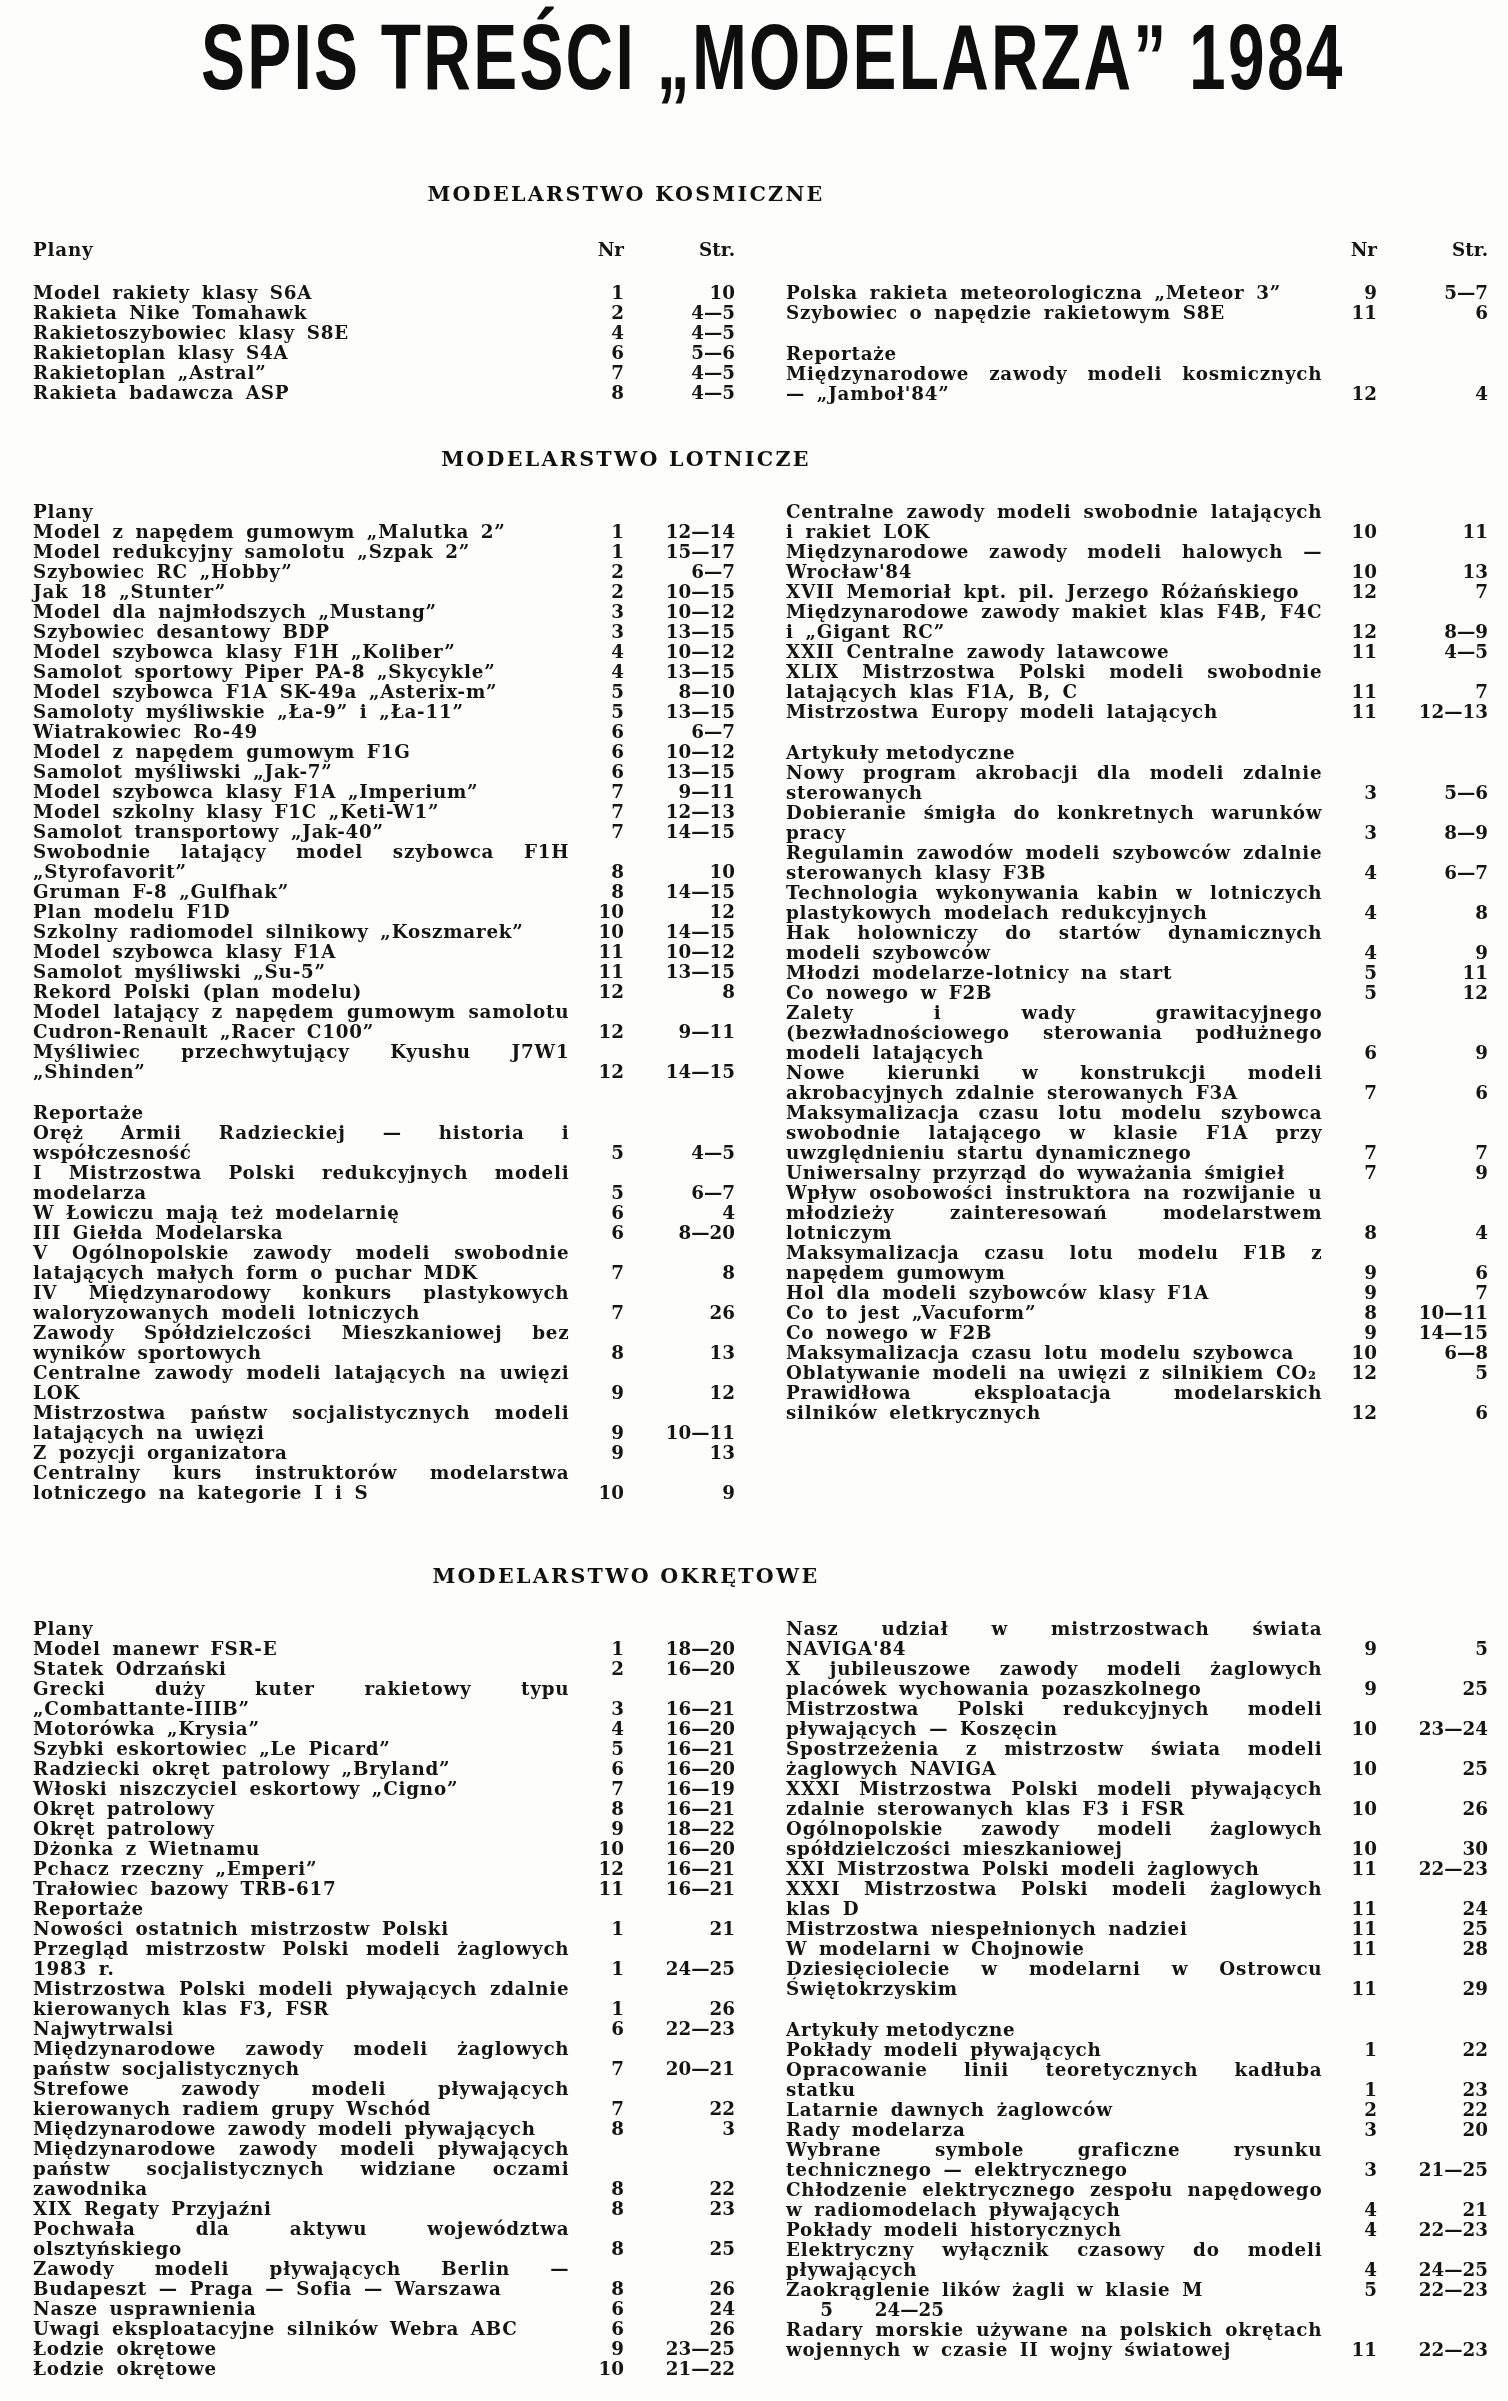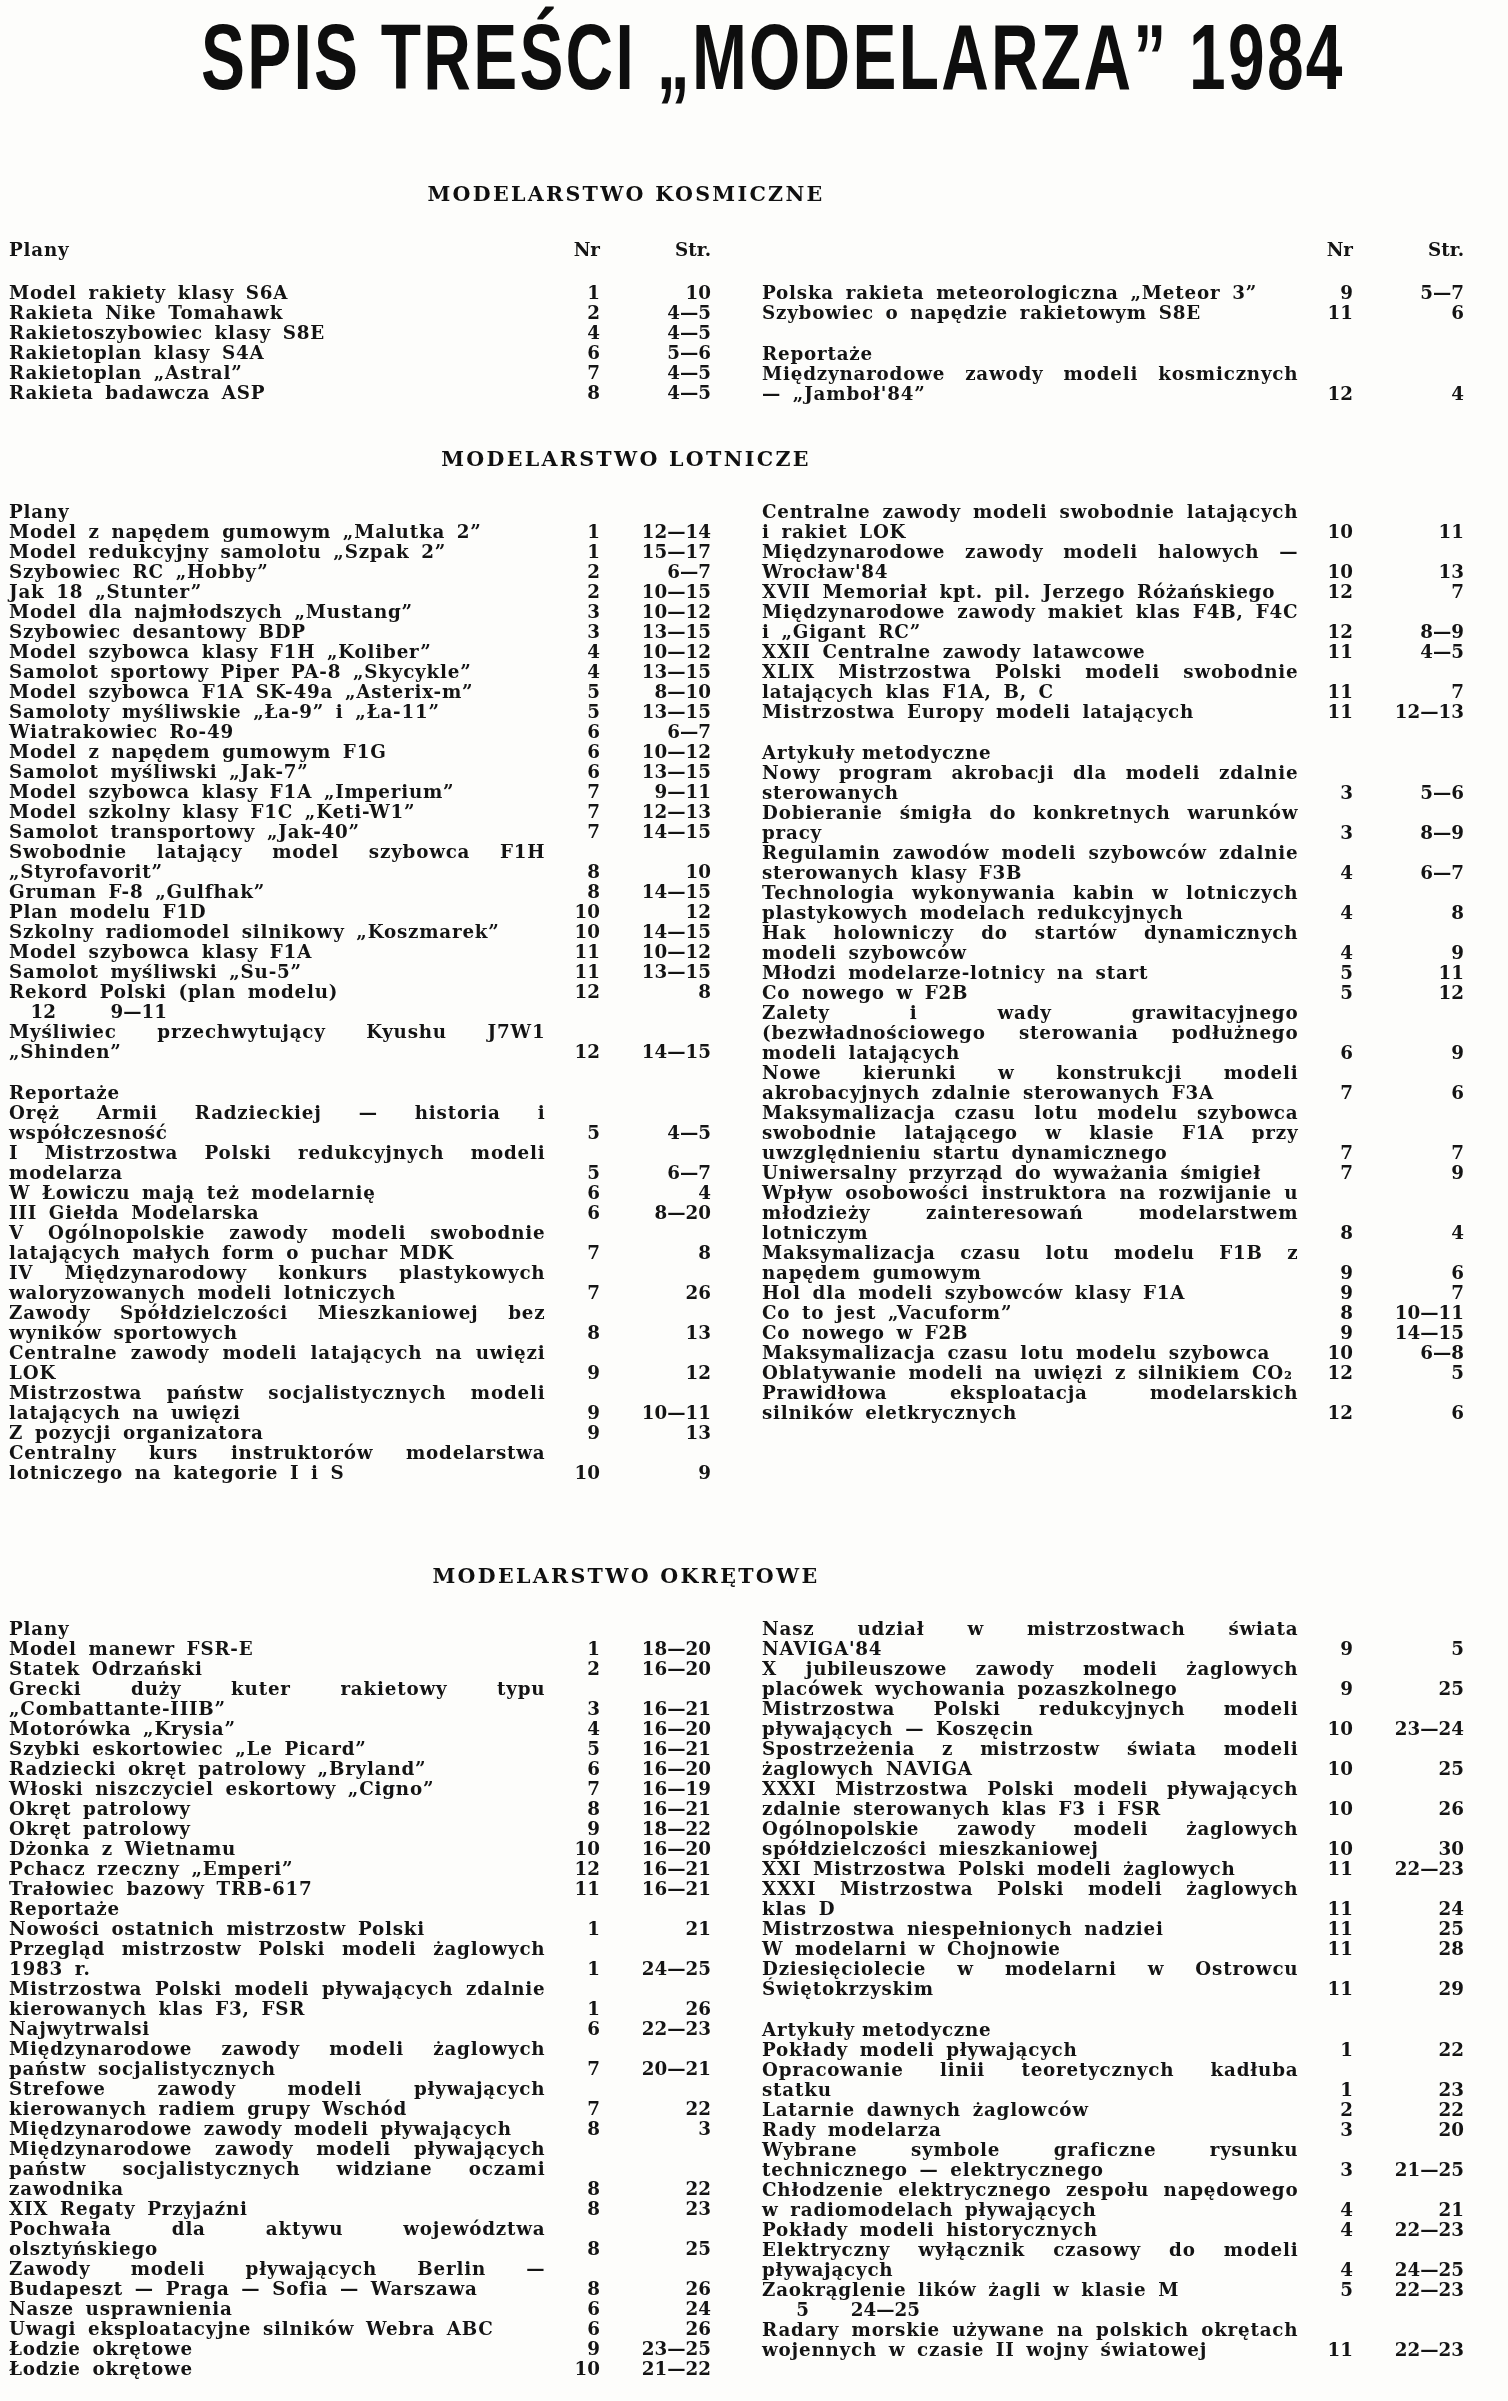--- a/index.html
+++ b/index.html
@@ -11,21 +11,21 @@
   .title-wrap{position:absolute;top:3.1px;left:0;width:100%;text-align:center;}
   .page-title{
     display:inline-block;font-family:"Liberation Sans",sans-serif;font-weight:700;
     font-size:89px;letter-spacing:3.1px;white-space:nowrap;
     transform:scale(.74,1.05);transform-origin:center top;color:#0e0e0e;
   }
   .section{position:absolute;left:0;width:1252px;}
   .sec-head{
     text-align:center;font-size:20.6px;letter-spacing:2.3px;color:#101010;
   }
-  .cols{display:flex;gap:43px;padding:0 9px;box-sizing:border-box;}
+  .cols{display:flex;gap:43px;padding:0 33px;box-sizing:border-box;}
   .col{width:710px;flex:0 0 auto;}
   .row{display:flex;align-items:flex-end;}
   .t{
     width:544px;box-sizing:border-box;padding-right:7.6px;
     font-size:18.3px;line-height:20px;letter-spacing:0.8px;word-spacing:4.6px;
     text-align:justify;
   }
   .nr{width:47px;text-align:right;font-size:18.3px;line-height:20px;}
   .str{width:111px;text-align:right;font-size:18.3px;line-height:20px;}
   .hdr{margin-bottom:23px;}
@@ -226,20 +226,21 @@
               <div class="t">Samolot myśliwski „Su-5”</div>
               <div class="nr">11</div>
               <div class="str">13—15</div>
             </div>
             <div class="row">
               <div class="t">Rekord Polski (plan modelu)</div>
               <div class="nr">12</div>
               <div class="str">8</div>
             </div>
             <div class="row">
+              <div class="t">Model latający z napędem gumowym samolotu Cudron-Renault „Racer C100”</div>
               <div class="nr">12</div>
               <div class="str">9—11</div>
             </div>
             <div class="row">
               <div class="t">Myśliwiec przechwytujący Kyushu J7W1 „Shinden”</div>
               <div class="nr">12</div>
               <div class="str">14—15</div>
             </div>
             <div class="sub gap">Reportaże</div>
             <div class="row">

